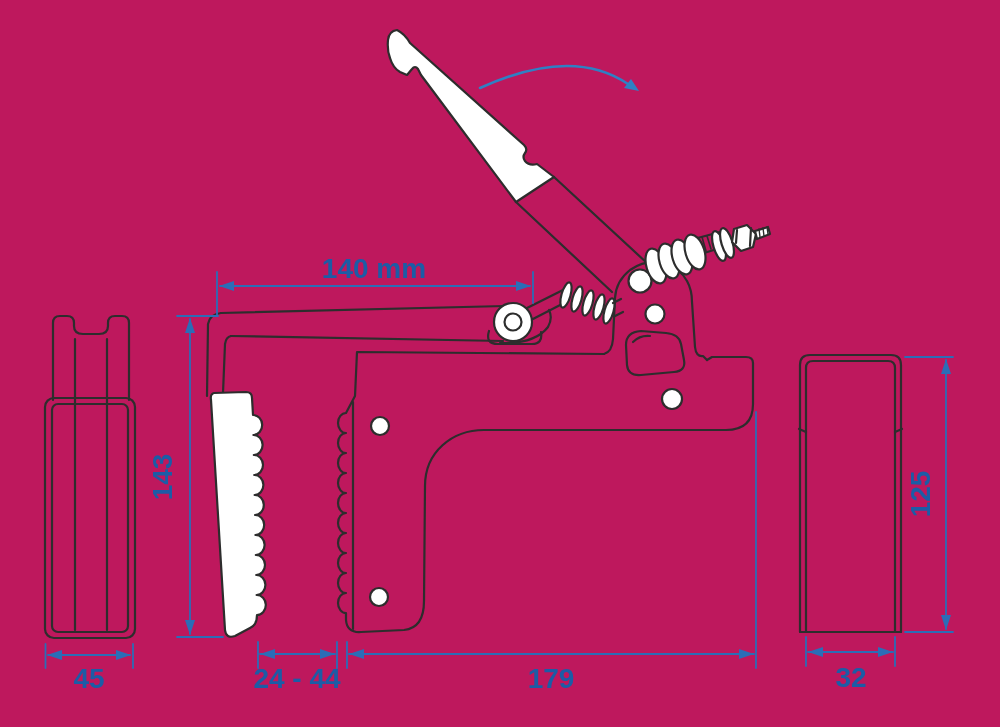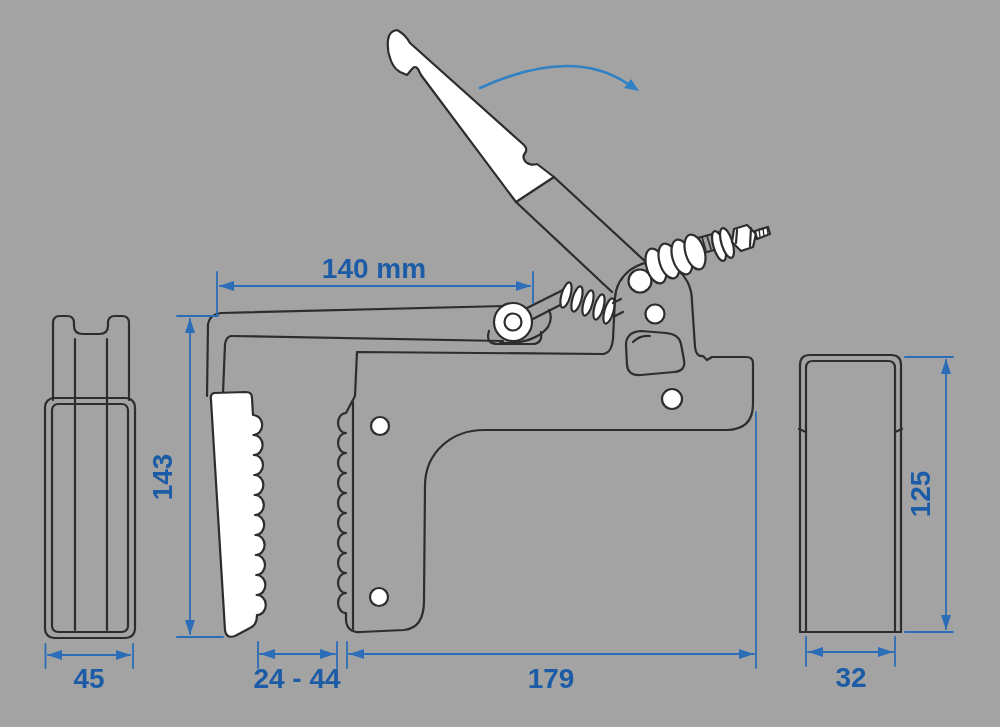--- a/index.html
+++ b/index.html
@@ -1,16 +1,16 @@
 <!DOCTYPE html>
 <html><head>
 <meta charset="utf-8">
 <style>
   html,body{margin:0;padding:0;background:#ffffff;}
-  .stage{width:1000px;height:727px;position:relative;background:#a3a3a3;overflow:hidden;}
+  .stage{width:1000px;height:727px;position:relative;background:#be185d;overflow:hidden;}
   svg{display:block;}
   svg text{font-family:"Liberation Sans","DejaVu Sans",sans-serif;font-weight:bold;font-size:28px;}
 </style>
 </head>
 <body>
 
 <div class="stage">
 <svg width="1000" height="727" viewBox="0 0 1000 727">
 
   <g fill="none" stroke-width="2.2" stroke-linecap="round" stroke-linejoin="round" stroke="#2d2d2d">

